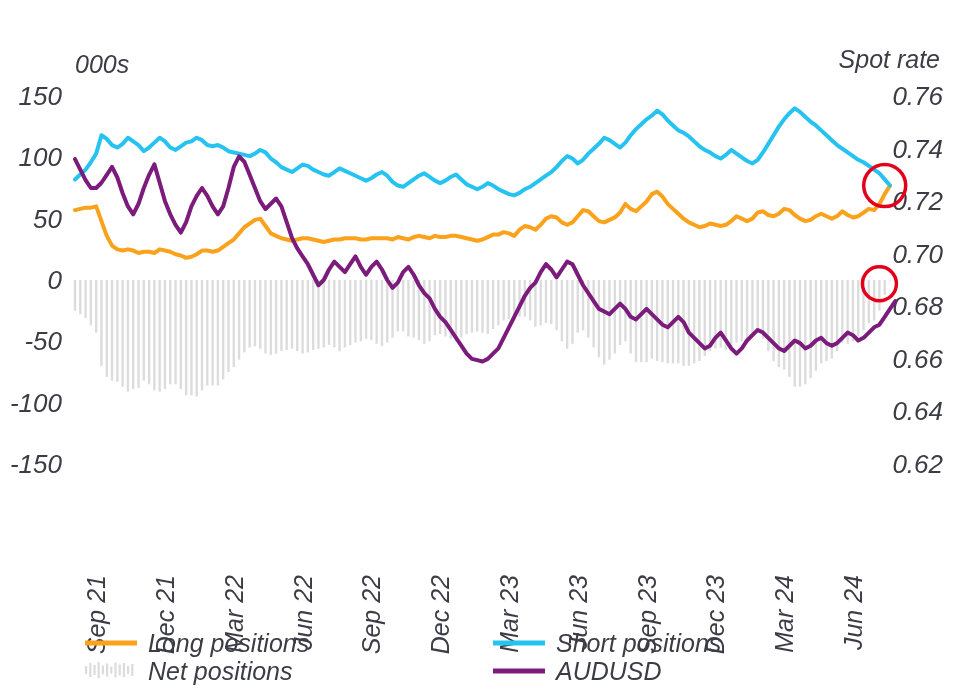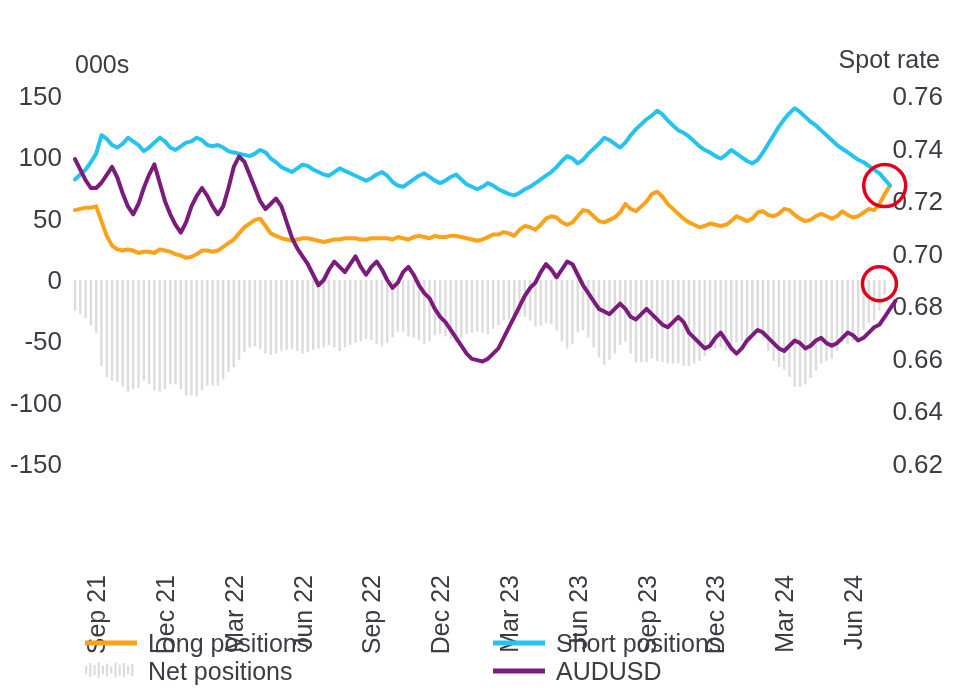--- a/index.html
+++ b/index.html
@@ -10,20 +10,21 @@
   body {
     width: 954px;
     height: 697px;
     font-family: "Liberation Sans", sans-serif;
     overflow: hidden;
   }
   #chart-root {
     position: relative;
     width: 954px;
     height: 697px;
+    font-style: italic;
   }
   svg { display: block; }
   .axis-label-text {
     font-family: "Liberation Sans", sans-serif;
     font-size: 25px;
     fill: #3c3c46;
   }
   .tick-text {
     font-family: "Liberation Sans", sans-serif;
     font-size: 26px;

